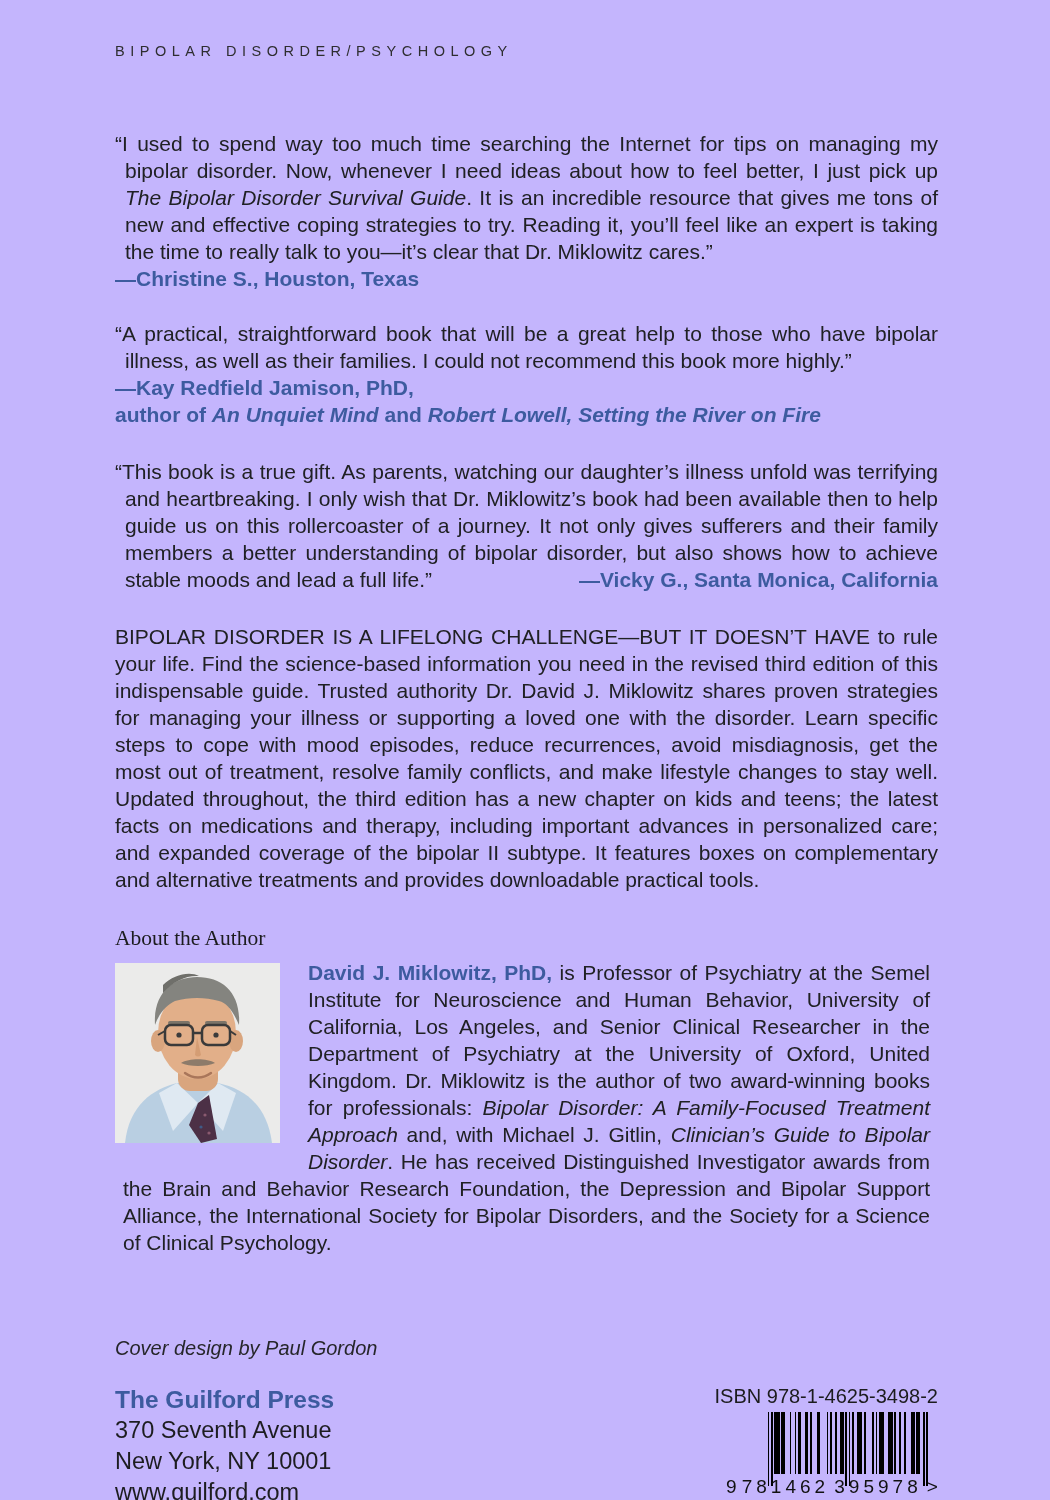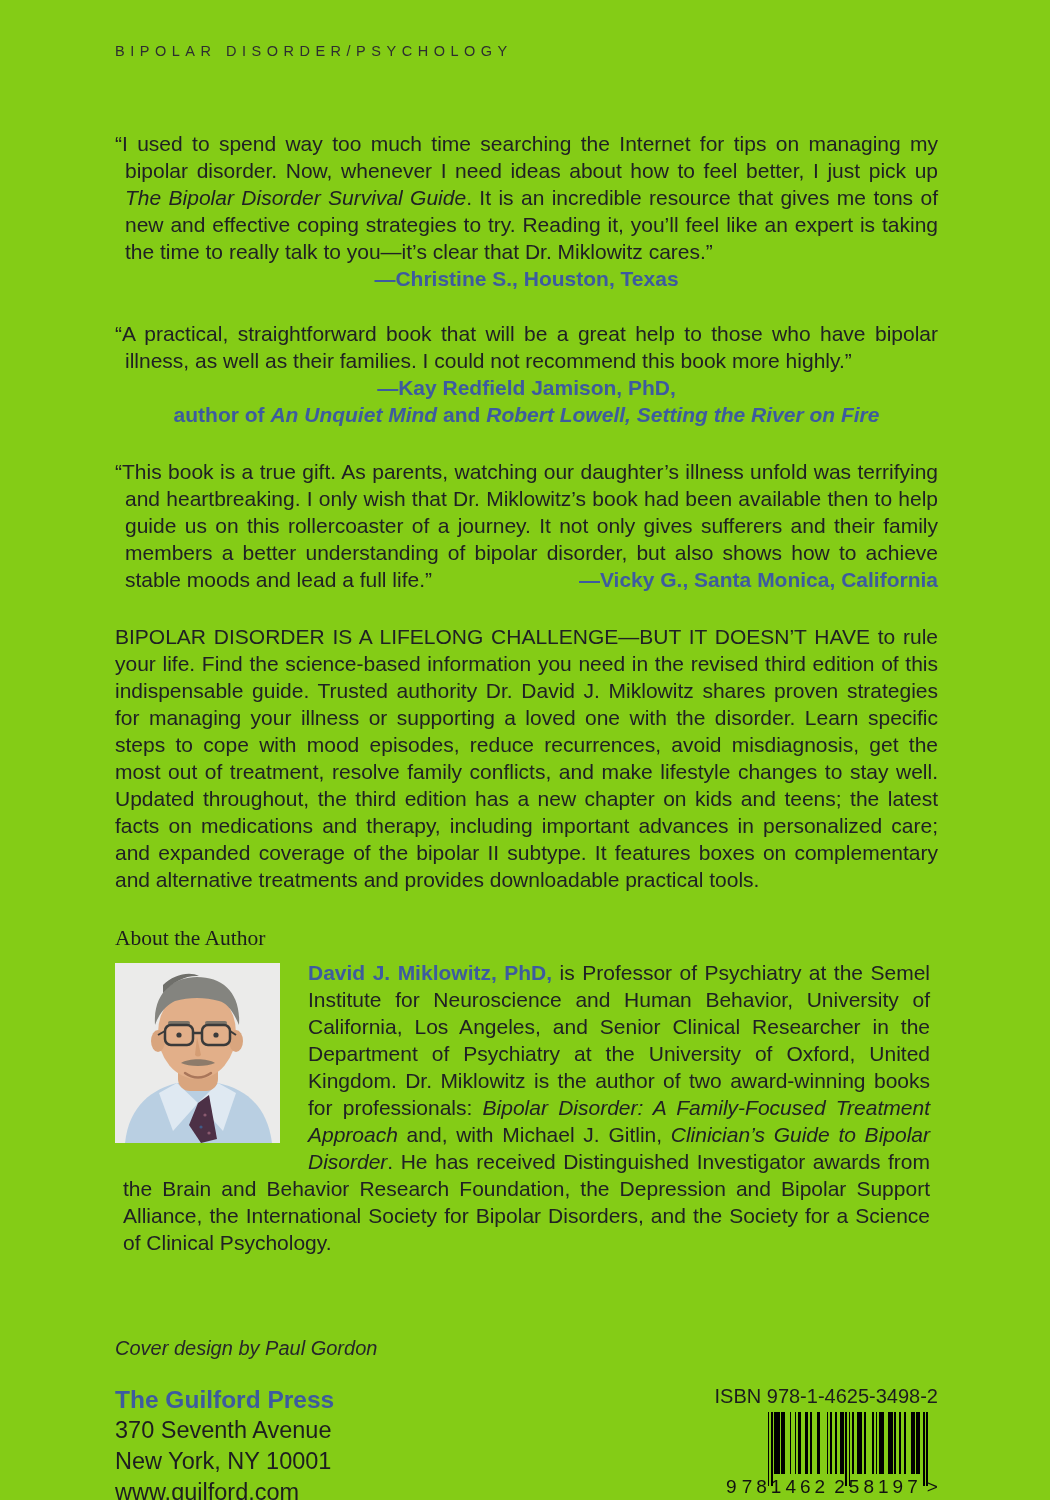--- a/index.html
+++ b/index.html
@@ -1,39 +1,39 @@
 <!DOCTYPE html>
 <html style="--accent: #3D5B9F; --text: #202124;"><head>
 <meta charset="utf-8">
 <style>
   :root{ --accent:#3D5B9F; --text:#202124; }
   html,body{ margin:0; padding:0; background:#ffffff; }
   .page{
-    position:relative; width:1050px; height:1500px; background:#84cc16;
+    position:relative; width:1050px; height:1500px; background:#c4b5fd;
     font-family:"Liberation Sans", sans-serif; color:var(--text);
     overflow:hidden; box-sizing:border-box;
     padding:42px 112px 0 115px;
   }
   .category{
     font-size:14.5px; letter-spacing:0.38em; color:#2e2e30; font-weight:500;
     line-height:18px;
   }
   .quote-block{ margin-top:0; }
   .q1{ margin-top:70px; }
   .q2{ margin-top:28px; }
   .q3{ margin-top:30px; }
   .quote-text{
     margin:0; font-size:21px; line-height:27px; text-align:justify;
     padding-left:10px; text-indent:-10px; color:var(--text);
   }
   .i{ font-style:italic; }
   .b{ font-weight:bold; }
   .accent{ color:var(--accent); }
   .q-attr{
-    font-size:21px; line-height:27px; text-align:center; color:var(--accent);
+    font-size:21px; line-height:27px; text-align:left; color:var(--accent);
     font-weight:600;
   }
   .q-attr-float{
     float:right; color:var(--accent); font-weight:600; text-indent:0;
   }
   .desc{
     margin:30px 0 0 0; font-size:21px; line-height:27px; text-align:justify;
   }
   .about{ margin-top:32px; }
   .about-heading{
@@ -248,21 +248,21 @@
               <div class="bar on"></div>
               <div class="bar"></div>
               <div class="bar"></div>
               <div class="bar on guard"></div>
               <div class="bar guard"></div>
               <div class="bar on guard"></div>
             </div>
           <div class="digits-row">
             <span class="lead">9</span>
             <span>781462</span>
-            <span>258197</span>
+            <span>395978</span>
             <span class="arrow">&gt;</span>
           </div>
         </div>
       </div>
     </div>
   </div>
 
 </div>
 
 </body></html>

